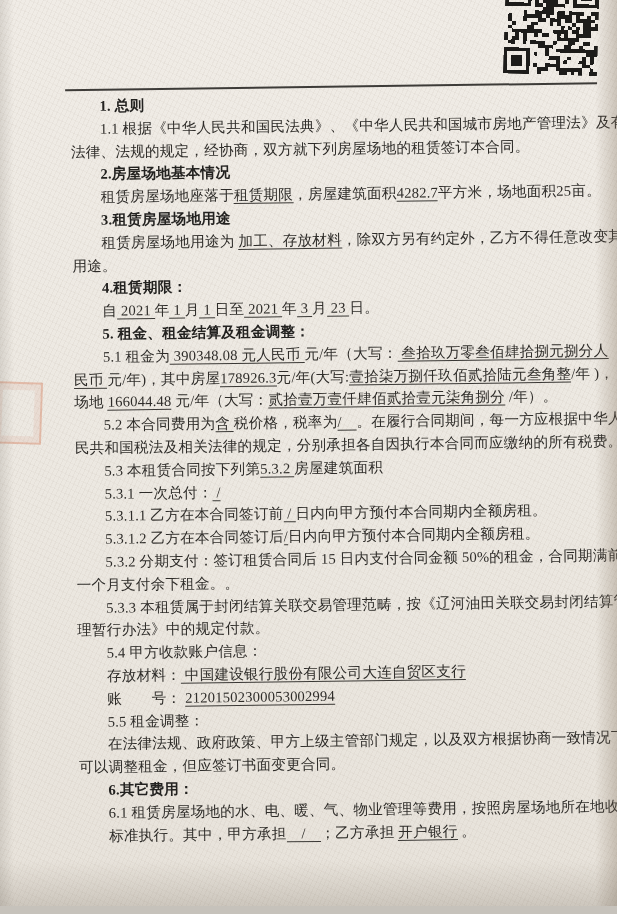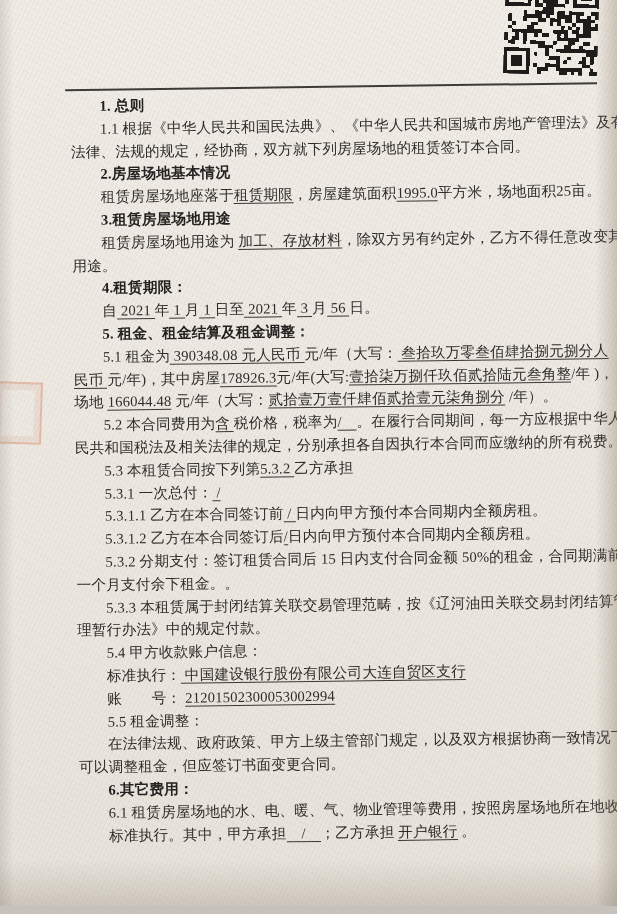--- a/index.html
+++ b/index.html
@@ -373,42 +373,42 @@
       <rect x="18" y="24" width="1" height="1" fill="#1d1c1a"></rect>
       <rect x="20" y="24" width="1" height="1" fill="#1d1c1a"></rect>
       <rect x="23" y="24" width="1" height="1" fill="#1d1c1a"></rect>
       <rect x="24" y="24" width="1" height="1" fill="#1d1c1a"></rect>
     </svg>
   <div class="doc-body">
       <div class="line indent bold"><span>1. 总则</span></div>
       <div class="line indent"><span>1.1 根据《中华人民共和国民法典》、《中华人民共和国城市房地产管理法》及有关</span></div>
       <div class="line"><span>法律、法规的规定，经协商，双方就下列房屋场地的租赁签订本合同。</span></div>
       <div class="line indent bold"><span>2.房屋场地基本情况</span></div>
-      <div class="line indent"><span>租赁房屋场地座落于</span><span class="u">租赁期限</span><span>，房屋建筑面积</span><span class="u">1995.0</span><span>平方米，场地面积25亩。</span></div>
+      <div class="line indent"><span>租赁房屋场地座落于</span><span class="u">租赁期限</span><span>，房屋建筑面积</span><span class="u">4282.7</span><span>平方米，场地面积25亩。</span></div>
       <div class="line indent bold"><span>3.租赁房屋场地用途</span></div>
       <div class="line indent"><span>租赁房屋场地用途为 </span><span class="u">加工、存放材料</span><span>，除双方另有约定外，乙方不得任意改变其</span></div>
       <div class="line"><span>用途。</span></div>
       <div class="line indent bold"><span>4.租赁期限：</span></div>
-      <div class="line indent"><span>自</span><span class="u"> 2021 </span><span>年</span><span class="u"> 1 </span><span>月</span><span class="u"> 1 </span><span>日至</span><span class="u"> 2021 </span><span>年</span><span class="u"> 3 </span><span>月</span><span class="u"> 56 </span><span> 日。</span></div>
+      <div class="line indent"><span>自</span><span class="u"> 2021 </span><span>年</span><span class="u"> 1 </span><span>月</span><span class="u"> 1 </span><span>日至</span><span class="u"> 2021 </span><span>年</span><span class="u"> 3 </span><span>月</span><span class="u"> 23 </span><span> 日。</span></div>
       <div class="line indent bold"><span>5. 租金、租金结算及租金调整：</span></div>
       <div class="line indent"><span>5.1 租金为</span><span class="u"> 390348.08 元人民币 </span><span>元/年（大写：</span><span class="u"> 叁拾玖万零叁佰肆拾捌元捌分人</span></div>
       <div class="line"><span class="u">民币 </span><span>元/年)，其中房屋</span><span class="u">178926.3</span><span>元/年(大写:</span><span class="u">壹拾柒万捌仟玖佰贰拾陆元叁角整</span><span>/年 )，</span></div>
       <div class="line"><span>场地 </span><span class="u">166044.48</span><span> 元/年（大写：</span><span class="u">贰拾壹万壹仟肆佰贰拾壹元柒角捌分</span><span> /年）。</span></div>
       <div class="line indent"><span>5.2 本合同费用为</span><span class="u">含 </span><span>税价格，税率为</span><span class="u">/　</span><span>。在履行合同期间，每一方应根据中华人</span></div>
       <div class="line"><span>民共和国税法及相关法律的规定，分别承担各自因执行本合同而应缴纳的所有税费。</span></div>
-      <div class="line indent"><span>5.3 本租赁合同按下列第</span><span class="u">5.3.2 </span><span>乙方承担</span></div>
+      <div class="line indent"><span>5.3 本租赁合同按下列第</span><span class="u">5.3.2 </span><span>房屋建筑面积</span></div>
       <div class="line indent"><span>5.3.1 一次总付：</span><span class="u"> / </span></div>
       <div class="line indent"><span>5.3.1.1 乙方在本合同签订前</span><span class="u"> / </span><span>日内向甲方预付本合同期内全额房租。</span></div>
       <div class="line indent"><span>5.3.1.2 乙方在本合同签订后</span><span class="u">/</span><span>日内向甲方预付本合同期内全额房租。</span></div>
       <div class="line indent"><span>5.3.2 分期支付：签订租赁合同后 15 日内支付合同金额 50%的租金，合同期满前</span></div>
       <div class="line"><span>一个月支付余下租金。。</span></div>
       <div class="line indent"><span>5.3.3 本租赁属于封闭结算关联交易管理范畴，按《辽河油田关联交易封闭结算管</span></div>
       <div class="line"><span>理暂行办法》中的规定付款。</span></div>
       <div class="line indent"><span>5.4 甲方收款账户信息：</span></div>
-      <div class="line indent"><span>标准执行：</span><span class="u"> 中国建设银行股份有限公司大连自贸区支行 </span></div>
+      <div class="line indent"><span>存放材料：</span><span class="u"> 中国建设银行股份有限公司大连自贸区支行 </span></div>
       <div class="line indent"><span>账　　号： </span><span class="u"> 21201502300053002994 </span></div>
       <div class="line indent"><span>5.5 租金调整：</span></div>
       <div class="line indent"><span>在法律法规、政府政策、甲方上级主管部门规定，以及双方根据协商一致情况下，</span></div>
       <div class="line"><span>可以调整租金，但应签订书面变更合同。</span></div>
       <div class="line indent bold"><span>6.其它费用：</span></div>
       <div class="line indent"><span>6.1 租赁房屋场地的水、电、暖、气、物业管理等费用，按照房屋场地所在地收费</span></div>
       <div class="line indent"><span>标准执行。其中，甲方承担</span><span class="u">　/　</span><span>；乙方承担 </span><span class="u">开户银行</span><span> 。</span></div>
     </div>
 </div>
 

